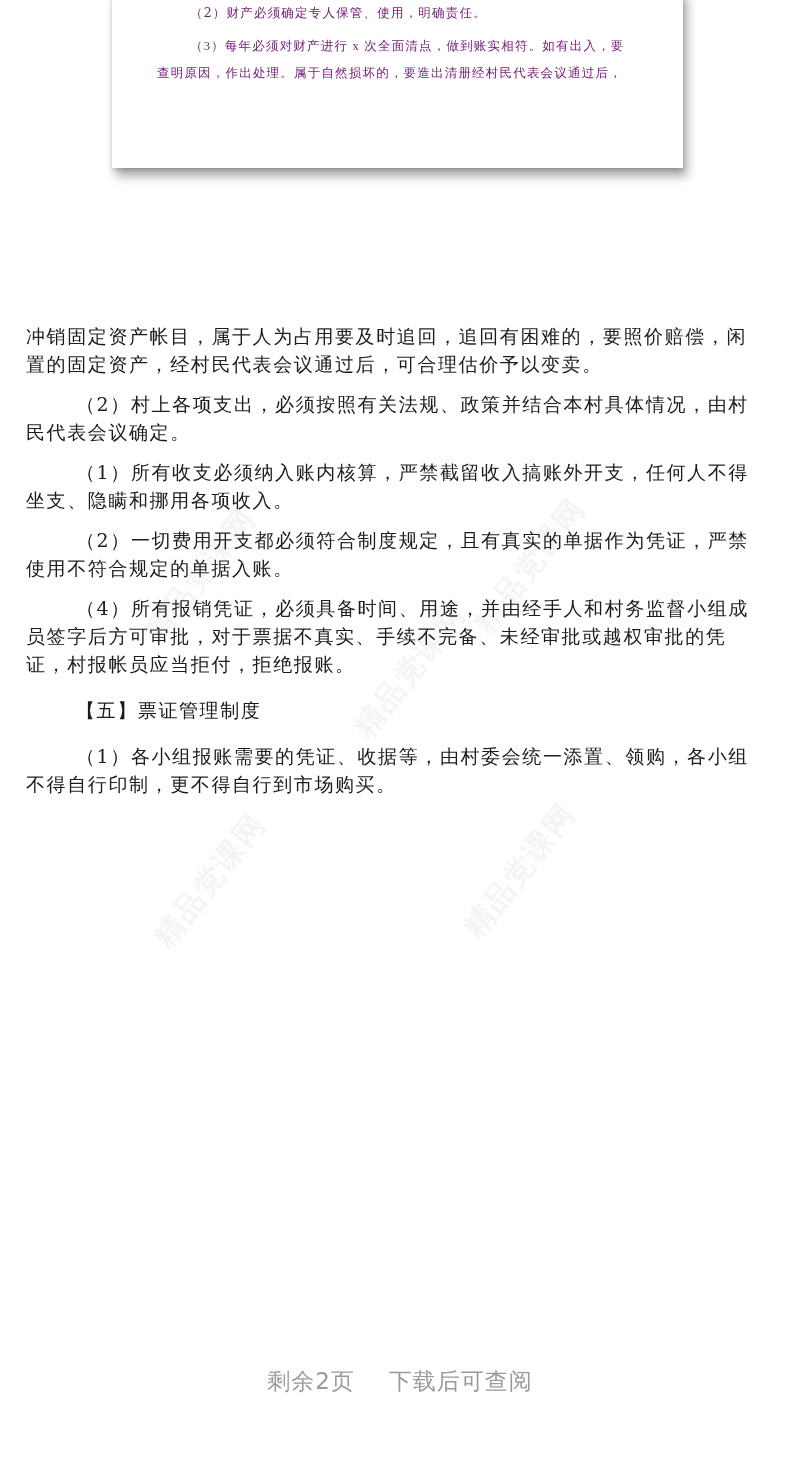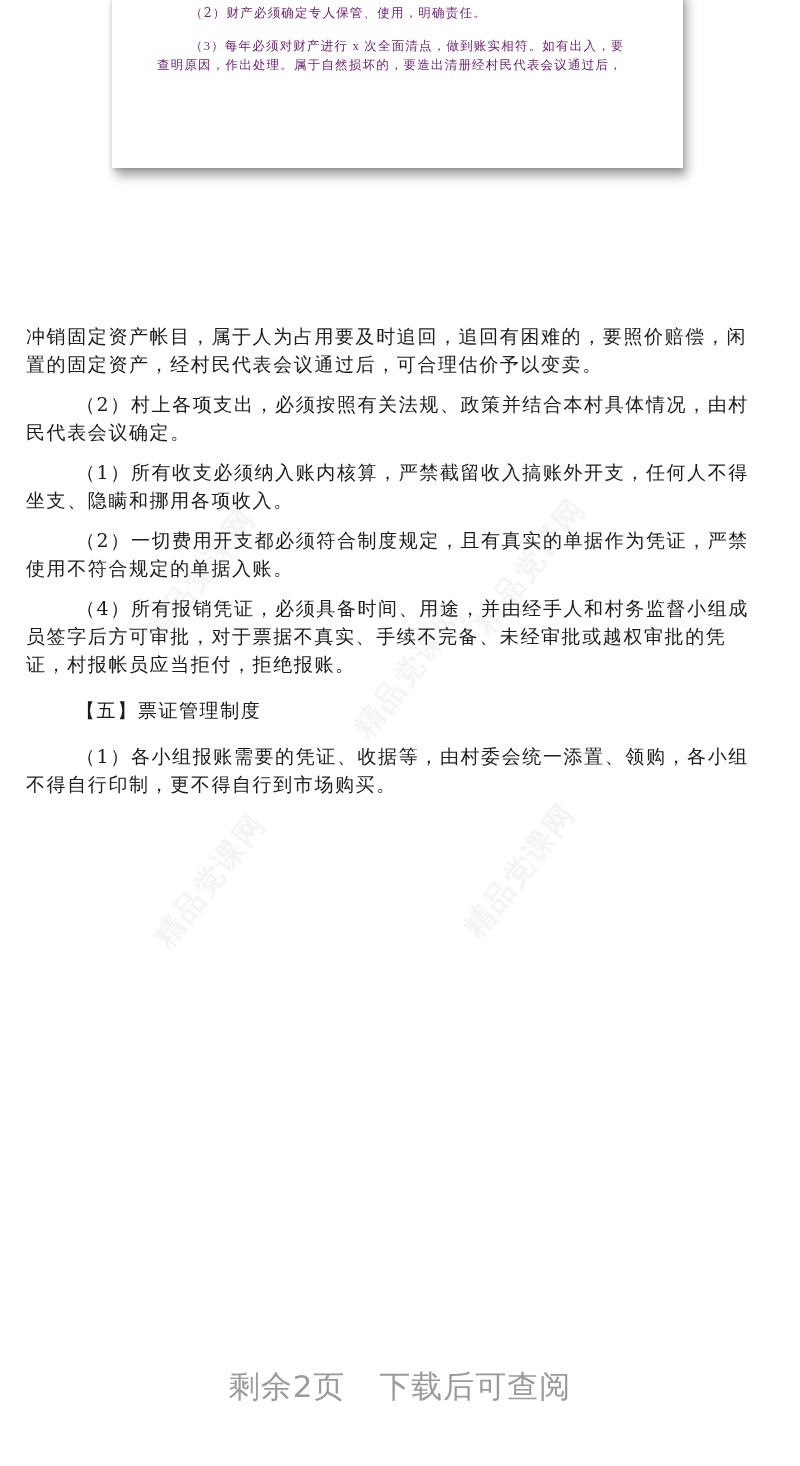--- a/index.html
+++ b/index.html
@@ -23,31 +23,31 @@
   }
   .indent { text-indent: 50px; }
   .heading { font-size: 19px; line-height: 40px; letter-spacing: 1.6px; margin: 0 0 12px 0; padding-left: 50px; }
   .watermark {
     position: absolute; font-family: "DejaVu Sans", "Liberation Sans", sans-serif;
     font-size: 30px; font-weight: bold; color: rgba(0,0,0,0.045); transform: rotate(-52deg);
     white-space: nowrap; pointer-events: none; letter-spacing: 2px;
   }
   .footer-note {
     position: absolute; left: 0; width: 800px; top: 1366px; text-align: center;
-    font-family: "DejaVu Sans", "Liberation Sans", sans-serif; font-size: 31px; color: #9a9a9a; letter-spacing: 1px;
+    font-family: "DejaVu Sans", "Liberation Sans", sans-serif; font-size: 23px; color: #9a9a9a; letter-spacing: 1px;
   }
   .footer-note .gap { display: inline-block; width: 34px; }
 </style>
 </head>
 <body>
 
 <div class="preview-card">
   <div class="preview-line" style="left:78px; top:15px;">（2）财产必须确定专人保管、使用，明确责任。</div>
   <div class="preview-line" style="left:78px; top:48px;font-family:Liberation Serif, serif;">（3）每年必须对财产进行 x 次全面清点，做到账实相符。如有出入，要</div>
-  <div class="preview-line" style="left:45px; top:67px;">查明原因，作出处理。属于自然损坏的，要造出清册经村民代表会议通过后，</div>
+  <div class="preview-line" style="left:45px; top:75px;">查明原因，作出处理。属于自然损坏的，要造出清册经村民代表会议通过后，</div>
 </div>
 
 <div class="watermark" style="left:120px; top:555px;">精品党课网</div>
 <div class="watermark" style="left:450px; top:545px;">精品党课网</div>
 <div class="watermark" style="left:330px; top:650px;">精品党课网</div>
 <div class="watermark" style="left:130px; top:860px;">精品党课网</div>
 <div class="watermark" style="left:440px; top:850px;">精品党课网</div>
 
 <div class="main">
   <p class="para">冲销固定资产帐目，属于人为占用要及时追回，追回有困难的，要照价赔偿，闲置的固定资产，经村民代表会议通过后，可合理估价予以变卖。</p>

